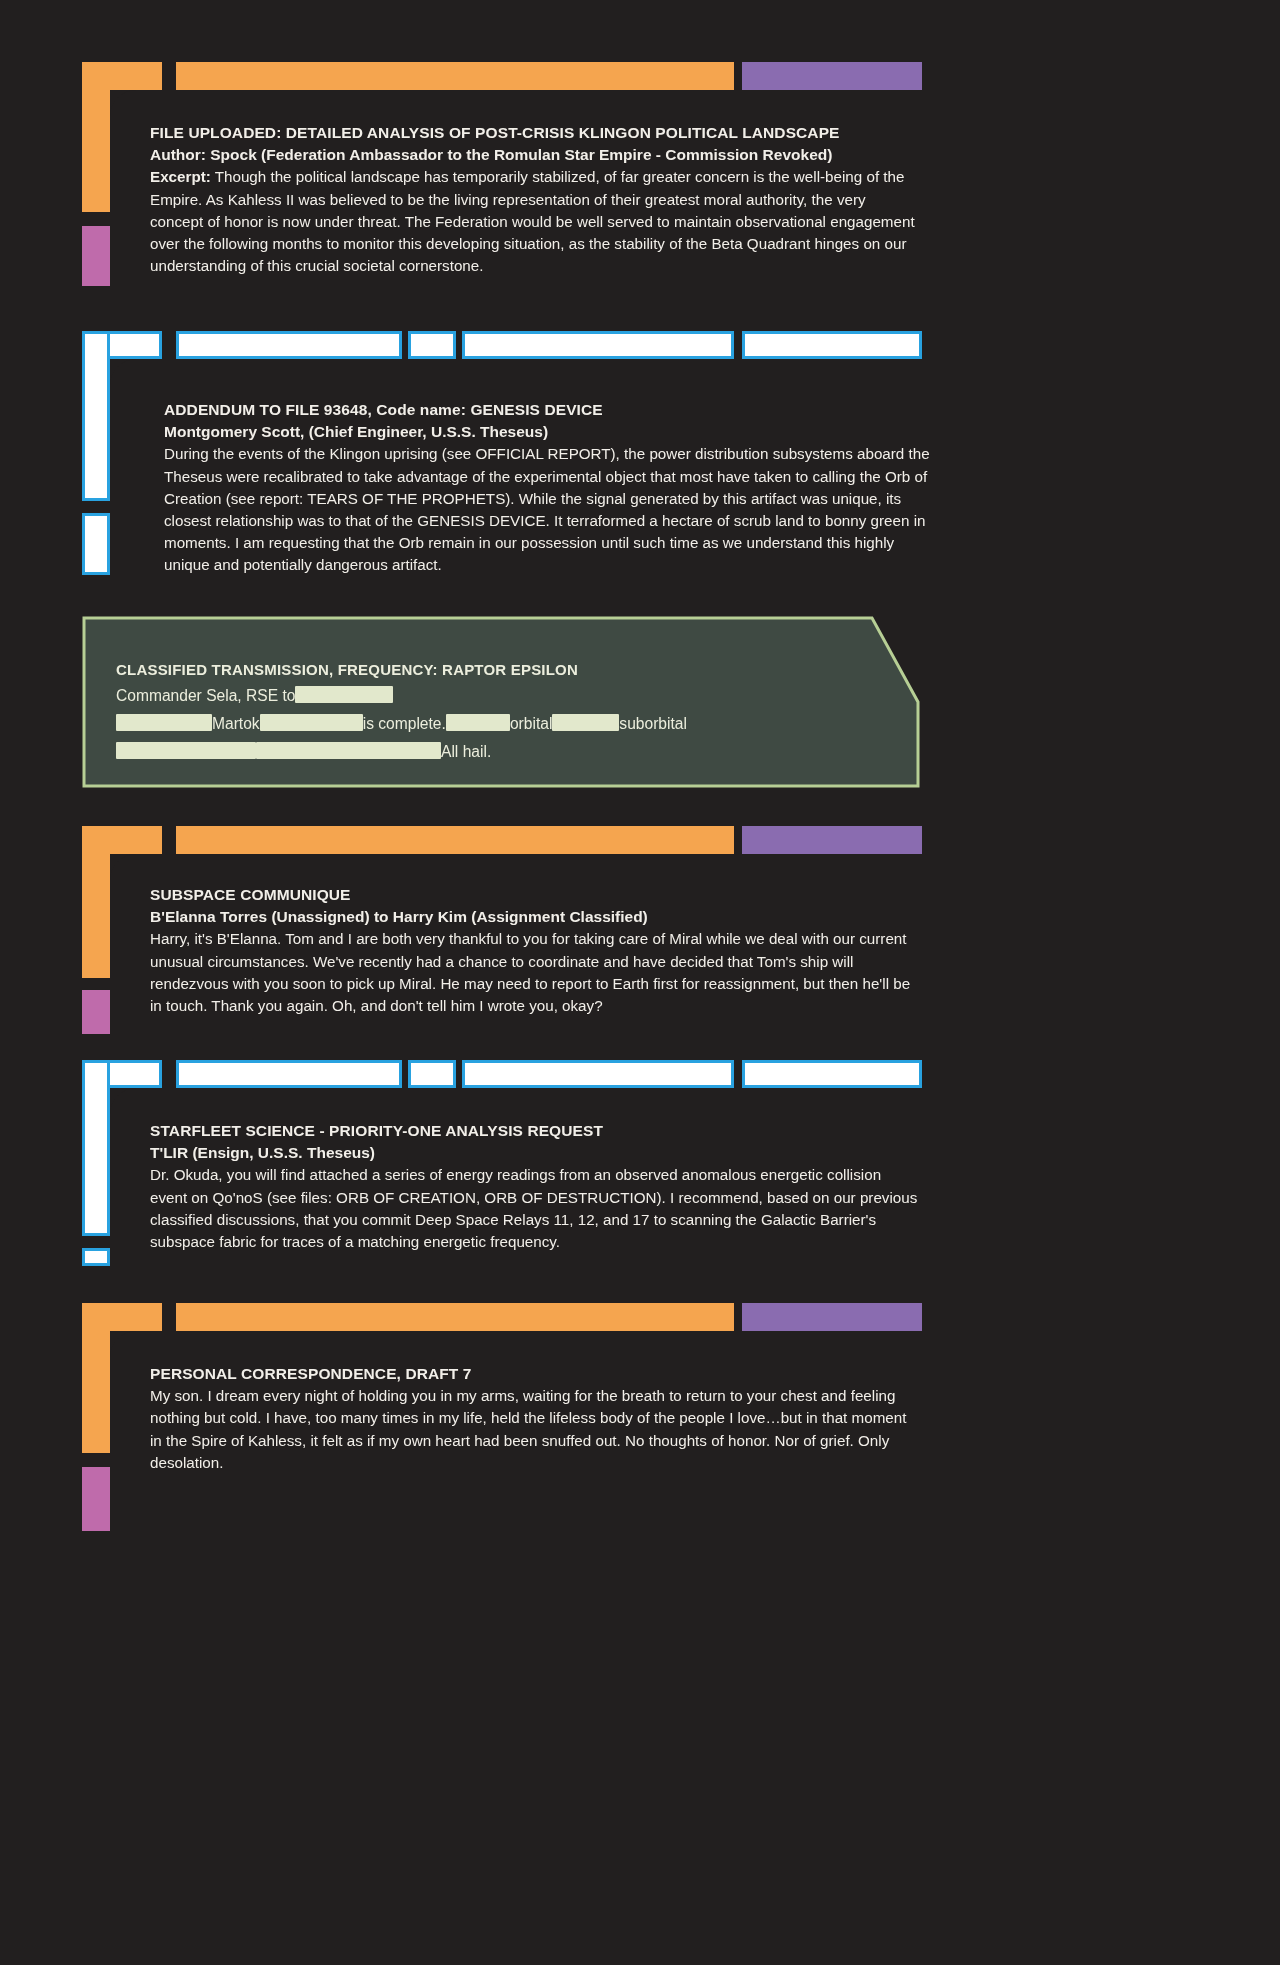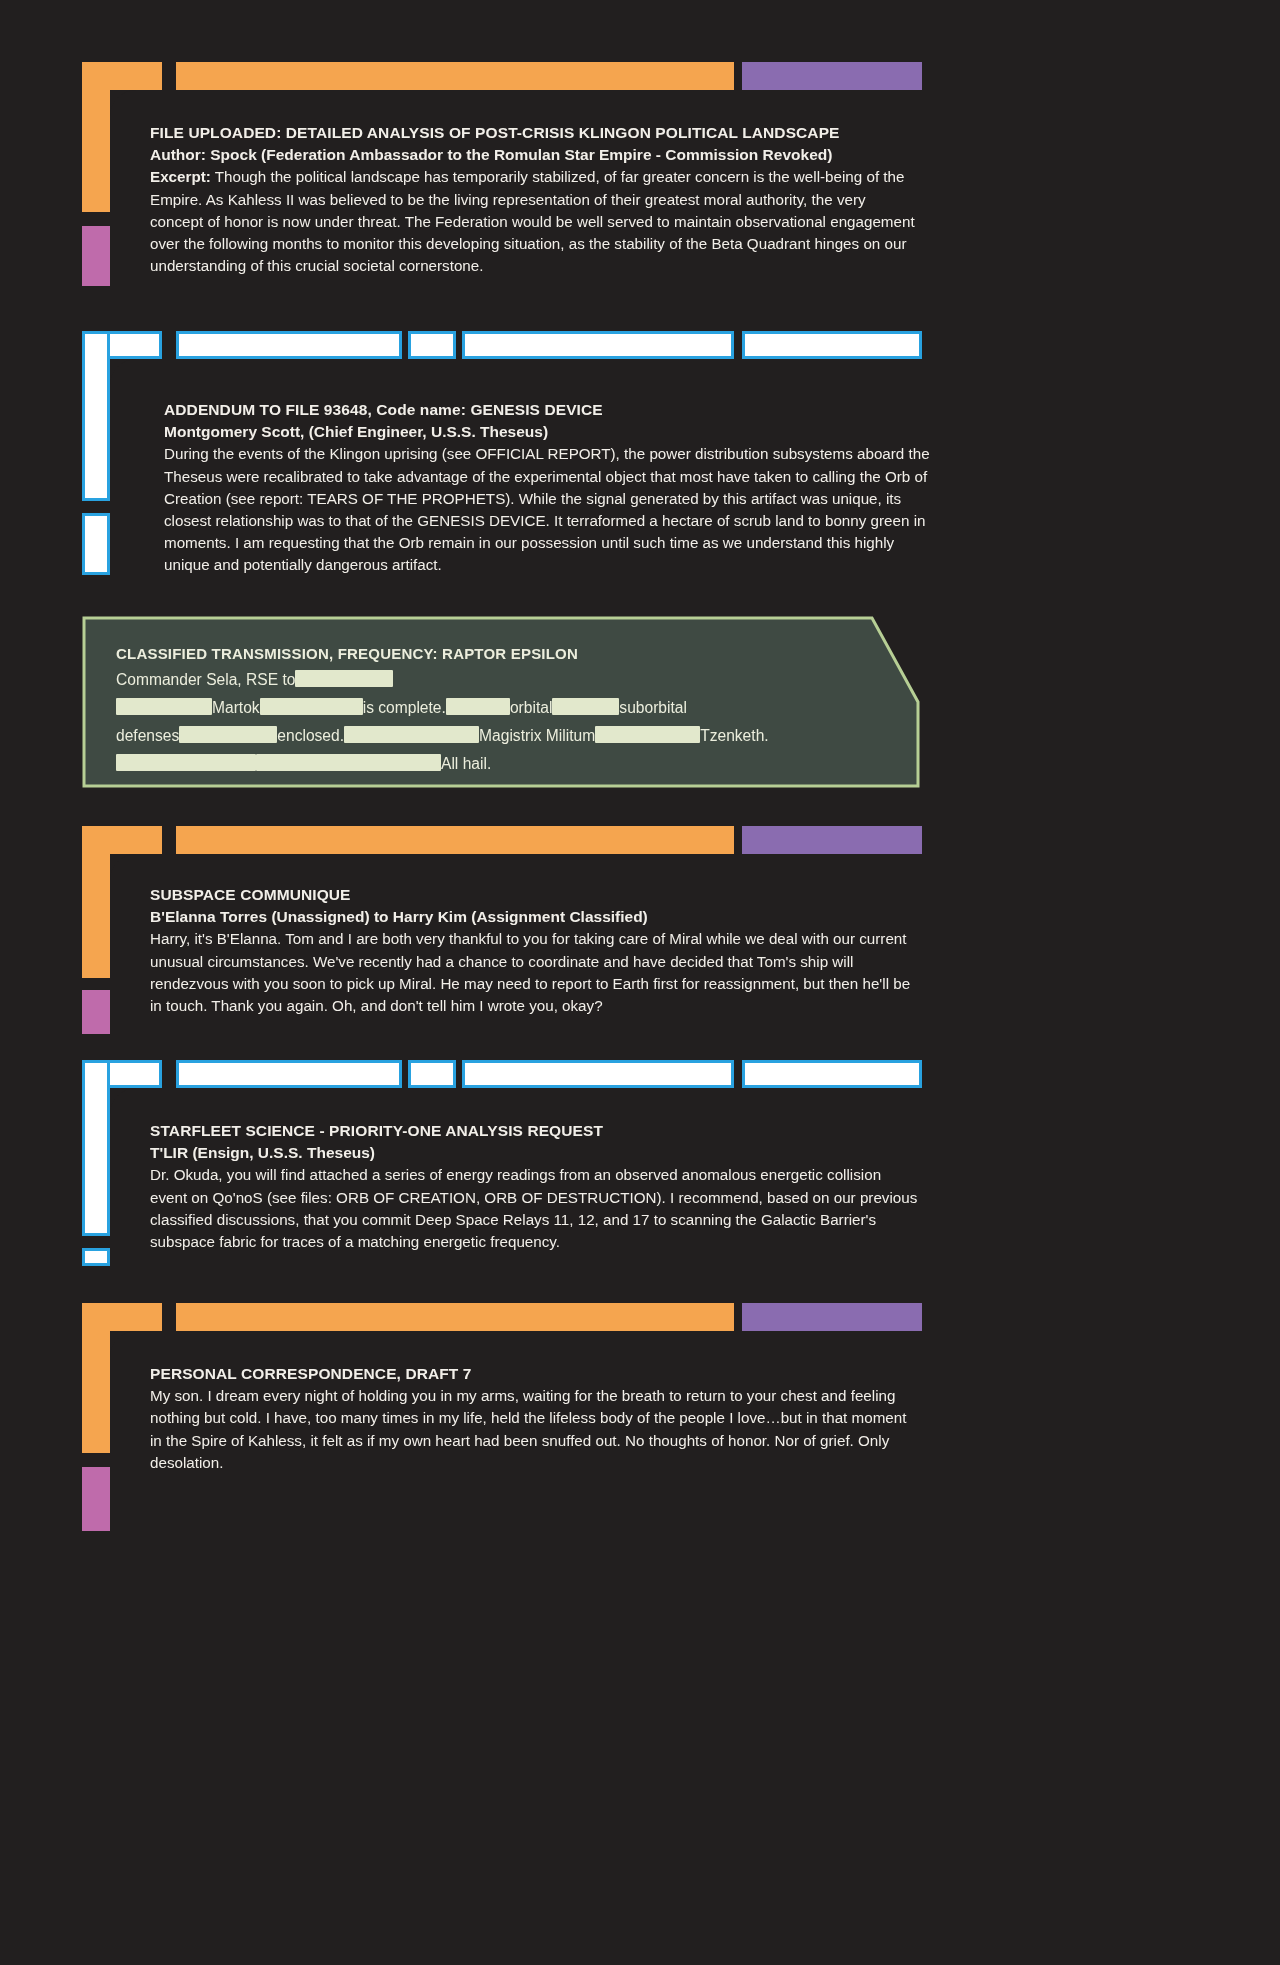--- a/index.html
+++ b/index.html
@@ -132,20 +132,21 @@
     left: 34px;
     top: 26px;
     width: 760px;
     color: #eceedd;
   }
   .xmit-head {
     font-weight: 700;
     font-size: 15px;
     line-height: 24px;
     letter-spacing: .2px;
+    margin-top: 16px;
   }
   .xmit-line {
     font-size: 15.6px;
     line-height: 28px;
     font-weight: 400;
     white-space: nowrap;
   }
   .redact {
     display: inline-block;
     background: #e2e8cc;
@@ -202,21 +203,20 @@
   <div class="xmit-wrap" style="top:616px; height:172px;">
     <svg class="xmit-svg" width="838" height="172" viewBox="0 0 838 172">
       <polygon points="2,2 790,2 836,86 836,170 2,170" fill="#3f4a43" stroke="#b7cf95" stroke-width="3"></polygon>
     </svg>
     <div class="xmit-inner">
       <div class="xmit-head">CLASSIFIED TRANSMISSION, FREQUENCY: RAPTOR EPSILON</div>
       <div class="xmit-line">
         <span>Commander Sela, RSE to</span><span class="redact" id="r1" style="width: 98px;"></span>
       </div>
       <div class="xmit-line" id="xline2"><span class="redact" style="width: 96px;"></span><span>Martok</span><span class="redact" style="width: 103px;"></span><span>is complete.</span><span class="redact" style="width: 64px;"></span><span>orbital</span><span class="redact" style="width: 67px;"></span><span>suborbital</span></div>
-      <div class="xmit-line" id="xline3"><span>defenses</span><span class="redact" style="width: 98px;"></span><span>enclosed.</span><span class="redact" style="width: 135px;"></span><span>Magistrix Militum</span><span class="redact" style="width: 105px;"></span><span>Tzenketh.</span></div>
       <div class="xmit-line" id="xline4"><span class="redact" style="width: 140px;"></span><span class="redact" style="width: 185px;"></span><span>All hail.</span></div>
     </div>
   </div>
 
   <div class="section" style="top:826px;">
     <div class="barrow">
       <div class="seg paint" style="--c:#f5a54f; left:0px; width:80px;"></div>
       <div class="seg paint" style="--c:#f5a54f; left:94px; width:558px;"></div>
       <div class="seg paint" style="--c:#8a6cb0; left:660px; width:180px;"></div>
     </div>

